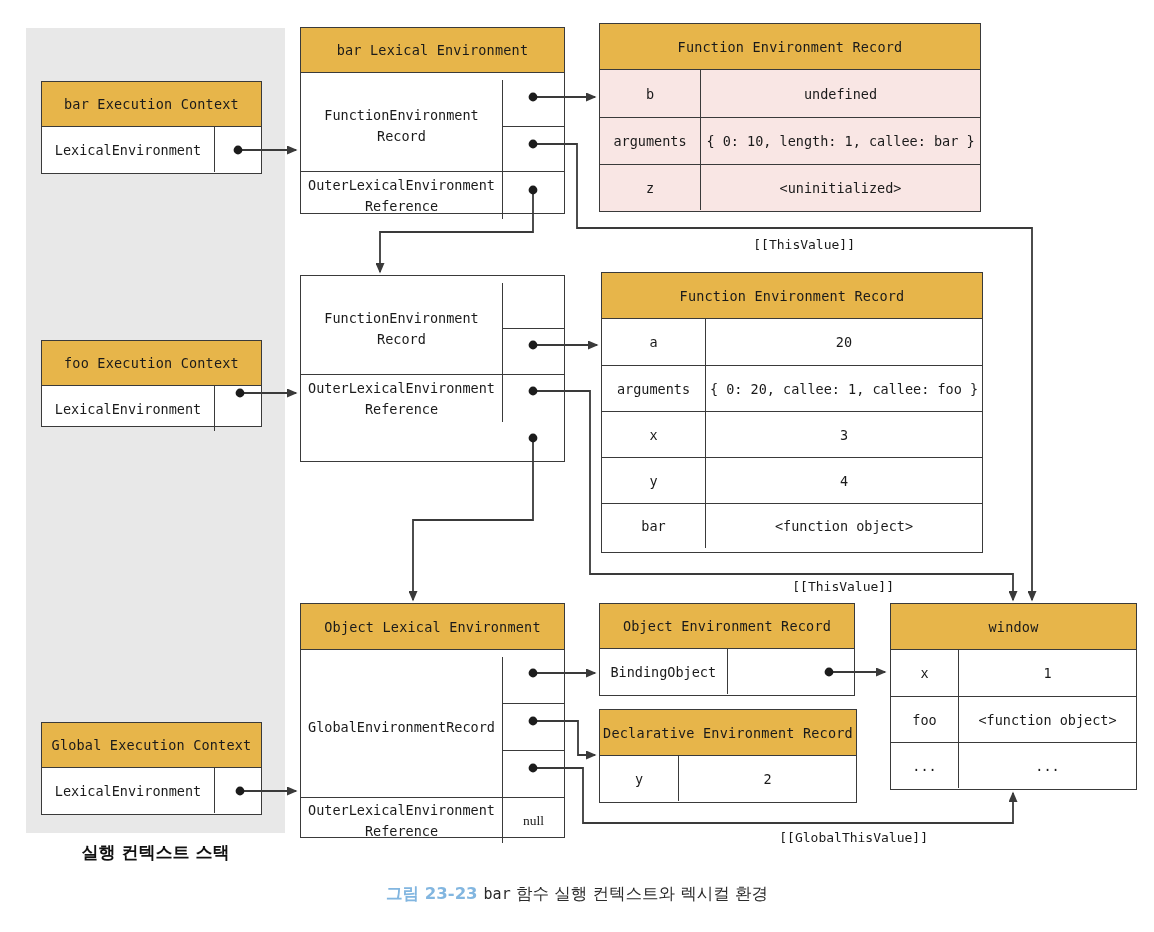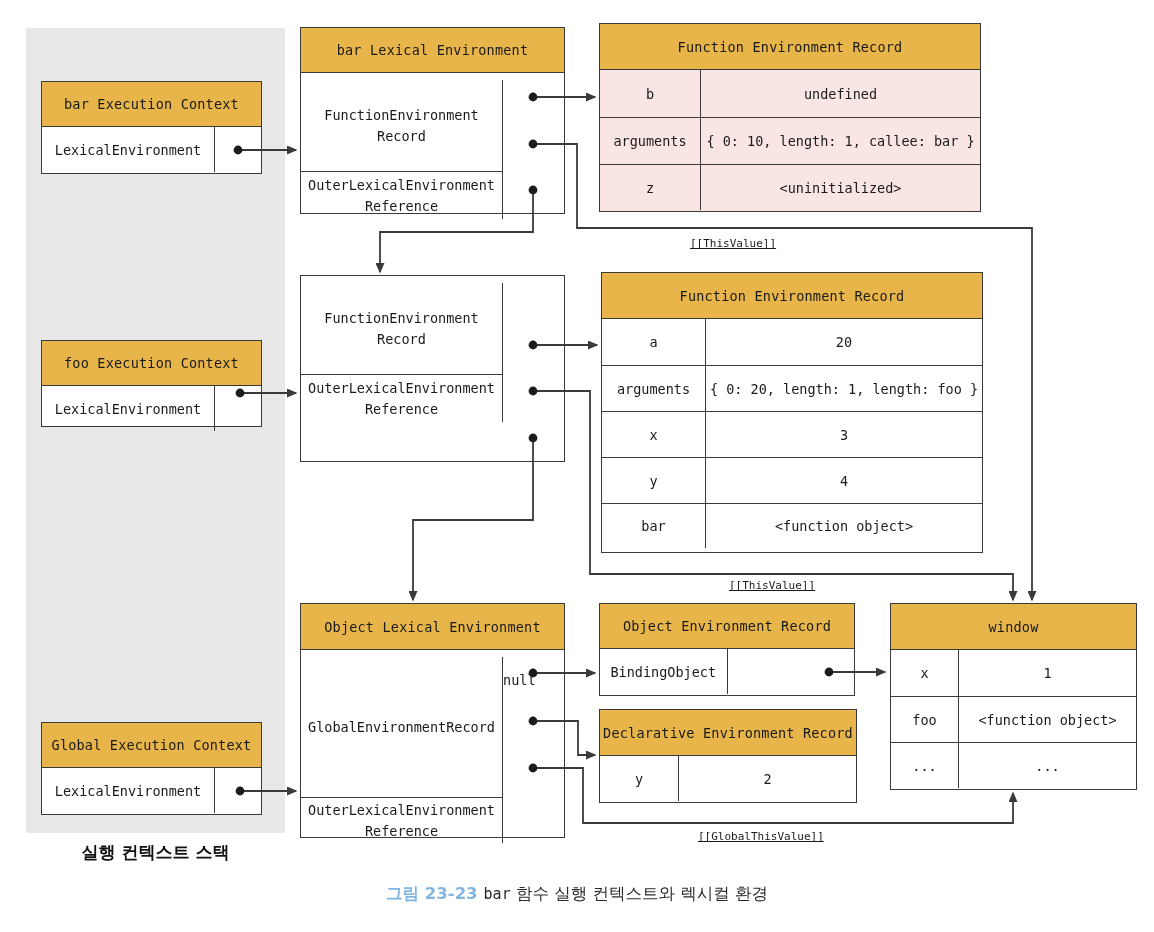--- a/index.html
+++ b/index.html
@@ -23,33 +23,33 @@
   
   .ec-row{display:flex;}
   .ec-row .lbl{display:flex;align-items:center;justify-content:center;font-size:13.5px;}
   .ec-row .ptr{border-left:1.5px solid var(--line);}
 
   
   .le-body{display:flex;margin-top:7px;}
   .le-left{display:flex;flex-direction:column;}
   .le-label{display:flex;align-items:center;justify-content:center;text-align:center;
             font-size:13.5px;line-height:1.5;white-space:pre-line;}
-  .le-right{display:flex;flex-direction:row;border-left:1.5px solid var(--line);}
+  .le-right{display:flex;flex-direction:column;border-left:1.5px solid var(--line);font-family:Liberation Serif, serif;}
   .le-cell{display:flex;align-items:center;justify-content:center;font-size:13.5px;}
   .bb{border-bottom:1.5px solid var(--line);}
 
   
   .trow{display:flex;}
   .trow + .trow{border-top:1.5px solid var(--line);}
   .tkey{display:flex;align-items:center;justify-content:center;
         border-right:1.5px solid var(--line);font-size:13.5px;}
   .tval{flex:1;display:flex;align-items:center;justify-content:center;font-size:13.5px;white-space:pre;}
   .tptr{border-left:0;}
 
-  .flow-label{position:absolute;font-size:11px;text-align:left;text-decoration:underline;}
+  .flow-label{position:absolute;font-size:13px;text-align:right;}
   .stack-caption{position:absolute;font-family:"DejaVu Sans","Liberation Sans",sans-serif;
                  font-weight:bold;font-size:17px;text-align:center;color:#111;}
   .fig-caption{position:absolute;left:0;top:883px;width:1154px;text-align:center;
                font-family:"DejaVu Sans","Liberation Sans",sans-serif;font-size:16.5px;color:#2a2a2a;}
   .fig-caption .tag{color:var(--blue);font-weight:bold;margin-right:6px;}
   .fig-caption .code{font-family:"DejaVu Sans Mono","Liberation Mono",monospace;font-size:15px;}
 
   svg.wires{position:absolute;left:0;top:0;pointer-events:none;}
   svg.wires polyline{fill:none;stroke:var(--line);stroke-width:1.8;}
   svg.wires circle{fill:#1c1c1c;stroke:none;}
@@ -154,21 +154,21 @@
   </div>
 
   <div class="box" style="left:601px;top:272px;width:382px;height:281px">
     <div class="hdr" style="height:46px">Function Environment Record</div>
     <div class="trow" style="height:46px">
       <div class="tkey" style="width:104px">a</div>
       <div class="tval">20</div>
     </div>
     <div class="trow" style="height:46px">
       <div class="tkey" style="width:104px">arguments</div>
-      <div class="tval">{ 0: 20, length: 1, length: foo }</div>
+      <div class="tval">{ 0: 20, callee: 1, callee: foo }</div>
     </div>
     <div class="trow" style="height:46px">
       <div class="tkey" style="width:104px">x</div>
       <div class="tval">3</div>
     </div>
     <div class="trow" style="height:46px">
       <div class="tkey" style="width:104px">y</div>
       <div class="tval">4</div>
     </div>
     <div class="trow" style="height:45px">

